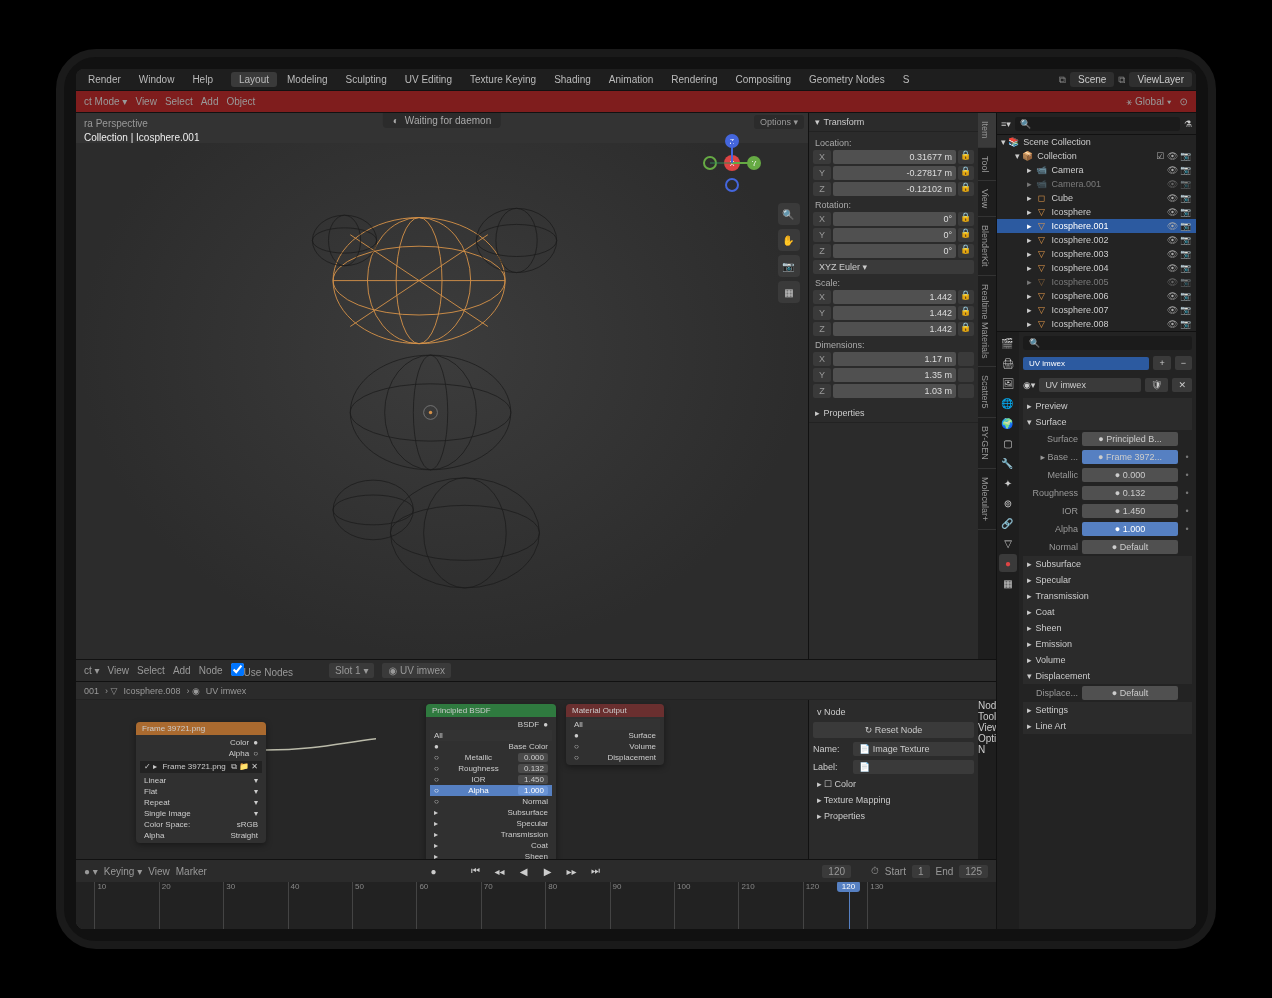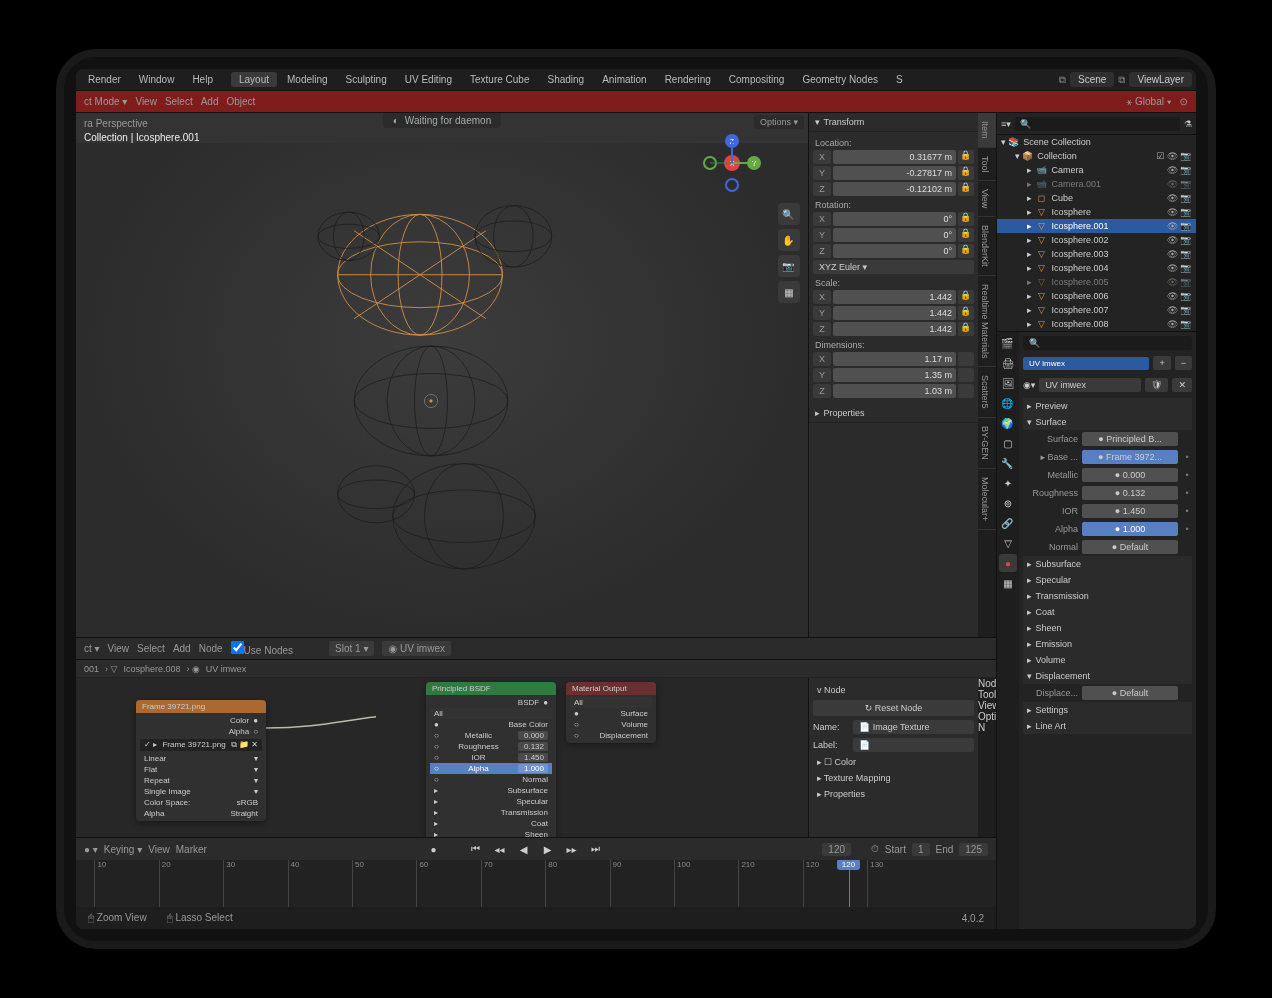--- a/index.html
+++ b/index.html
@@ -47,21 +47,21 @@
 .ne-tabs{width:18px;background:#1e1e1e;display:flex;flex-direction:column}
 .node{position:absolute;background:#303030;border-radius:4px;font-size:8px;color:#ccc;box-shadow:0 2px 6px rgba(0,0,0,.4)}
 .node .nh{padding:2px 6px;border-radius:4px 4px 0 0;font-size:8px}
 .node .nb{padding:2px 4px}
 .node .nrow{display:flex;justify-content:space-between;padding:1px 4px;gap:4px}
 .node .nval{background:#4a4a4a;padding:0 4px;border-radius:2px;text-align:right;min-width:30px}
 .n-tex{left:60px;top:22px;width:130px}
 .n-tex .nh{background:#aa6a2f}
 .n-bsdf{left:350px;top:4px;width:130px}
 .n-bsdf .nh{background:#2f7a3f}
-.n-out{left:490px;top:4px;width:90px}
+.n-out{left:490px;top:4px;width:98px}
 .n-out .nh{background:#6a2f2f}
 .tl{height:70px;background:#2b2b2b;border-top:1px solid #111;display:flex;flex-direction:column}
 .tl-head{height:22px;display:flex;align-items:center;gap:6px;padding:0 8px;color:#999}
 .tl-head .pb{width:18px;height:16px;display:flex;align-items:center;justify-content:center;color:#ccc;cursor:pointer}
 .tl-head .fld{background:#3a3a3a;padding:1px 6px;border-radius:2px}
 .tl-ruler{flex:1;background:#222;position:relative;overflow:hidden}
 .tl-ruler .tick{position:absolute;top:0;bottom:0;border-left:1px solid #444;font-size:8px;color:#888;padding-left:2px}
 .tl-cursor{position:absolute;top:0;bottom:0;width:1px;background:#5680c2}
 .tl-cursor .lbl{position:absolute;top:-1px;left:-12px;background:#5680c2;color:#fff;padding:1px 5px;border-radius:3px;font-size:8px}
 .status{height:22px;background:#1e1e1e;display:flex;align-items:center;gap:20px;padding:0 12px;color:#999;font-size:10px}
@@ -102,21 +102,21 @@
 
 <div class="topbar">
   <span class="mitem">Render</span>
   <span class="mitem">Window</span>
   <span class="mitem">Help</span>
   <span style="width:6px"></span>
   <span class="mitem active">Layout</span>
   <span class="mitem">Modeling</span>
   <span class="mitem">Sculpting</span>
   <span class="mitem">UV Editing</span>
-  <span class="mitem">Texture Cube</span>
+  <span class="mitem">Texture Keying</span>
   <span class="mitem">Shading</span>
   <span class="mitem">Animation</span>
   <span class="mitem">Rendering</span>
   <span class="mitem">Compositing</span>
   <span class="mitem">Geometry Nodes</span>
   <span class="mitem">S</span>
   <div class="scene-box">
     <span style="color:#888">⧉</span>
     <span class="tb-field">Scene</span>
     <span style="color:#888">⧉</span>
@@ -437,26 +437,20 @@
                 <div class="tick" style="left: 72%;">210</div>
                 <div class="tick" style="left: 79%;">120</div>
                 <div class="tick" style="left: 86%;">130</div>
               </div>
     <div class="tl-cursor" style="left:84%">
                 <div class="lbl">120</div>
               </div>
   </div>
 </div>
 
-<div class="status">
-  <span>🖱 <span>Zoom View</span></span>
-  <span>🖱 <span>Lasso Select</span></span>
-  <span style="flex:1"></span>
-  <span>4.0.2</span>
-</div>
 
 </div>
 
 <div class="right-col">
   <div class="out-head">
     <span>≡▾</span>
     <span class="out-search">🔍</span>
     <span>⚗</span>
   </div>
   <div class="outliner">

